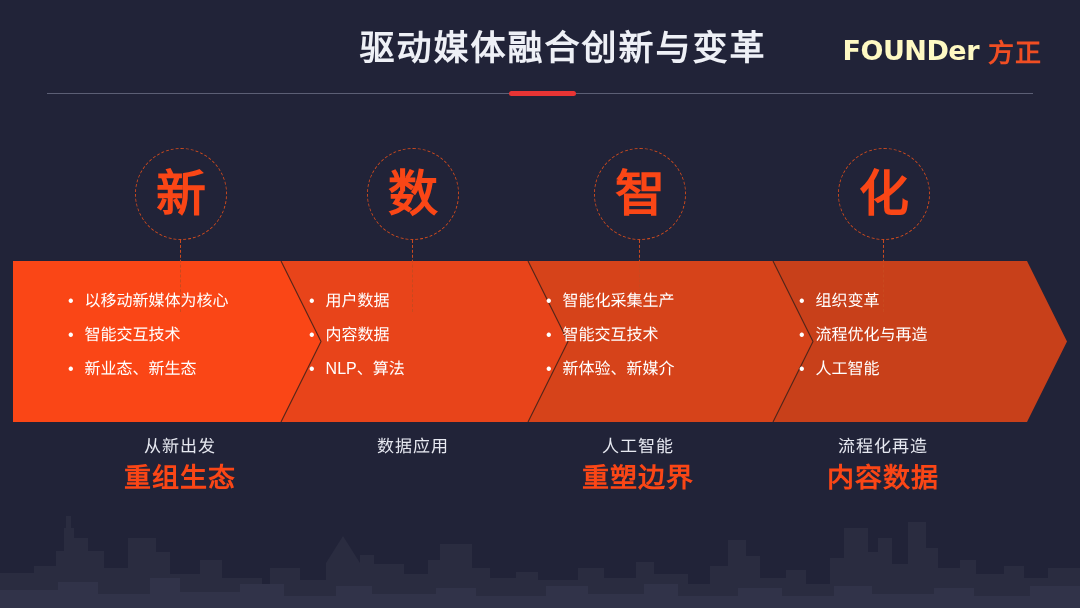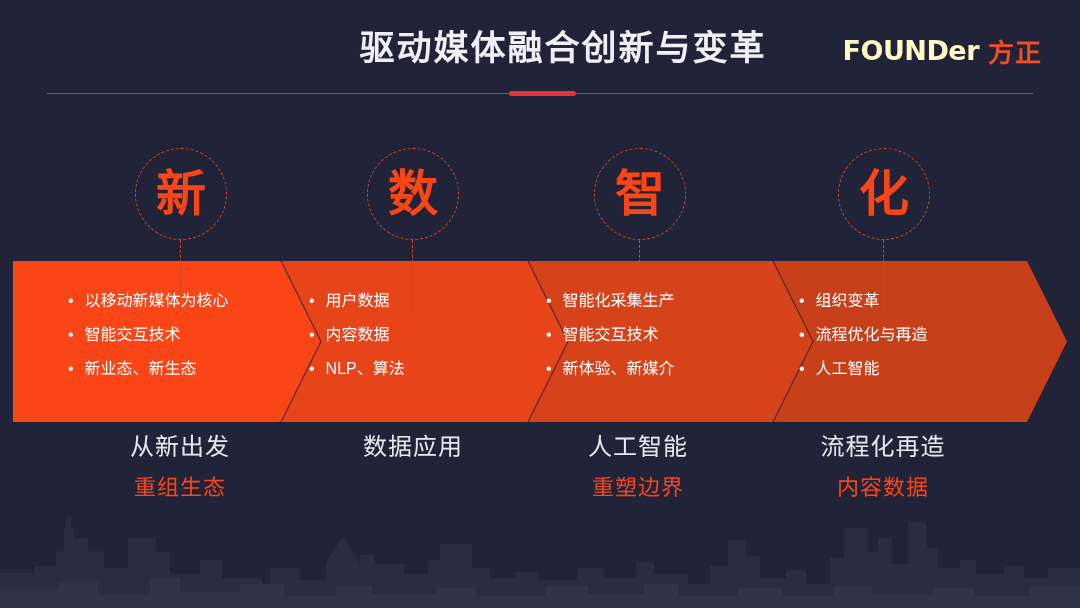--- a/index.html
+++ b/index.html
@@ -149,29 +149,29 @@
 
   
   .captions { position:absolute; left:0; top:434px; width:1080px; z-index:3; }
   .cap {
     position:absolute;
     width:220px;
     text-align:center;
   }
   .c1 { left:70px; } .c2 { left:303px; } .c3 { left:528px; } .c4 { left:773px; }
   .cap-top {
-    font-size:24px;
+    font-size:17px;
     color:#e6e8f0;
     line-height:26px;
     letter-spacing:1px;
   }
   .cap-bottom {
-    margin-top:14px;
-    font-size:22px;
-    font-weight:normal;
+    margin-top:4px;
+    font-size:27px;
+    font-weight:bold;
     color:#fa4616;
     line-height:28px;
     letter-spacing:1px;
   }
 </style>
 </head>
 <body>
 
 <div class="slide">
 

